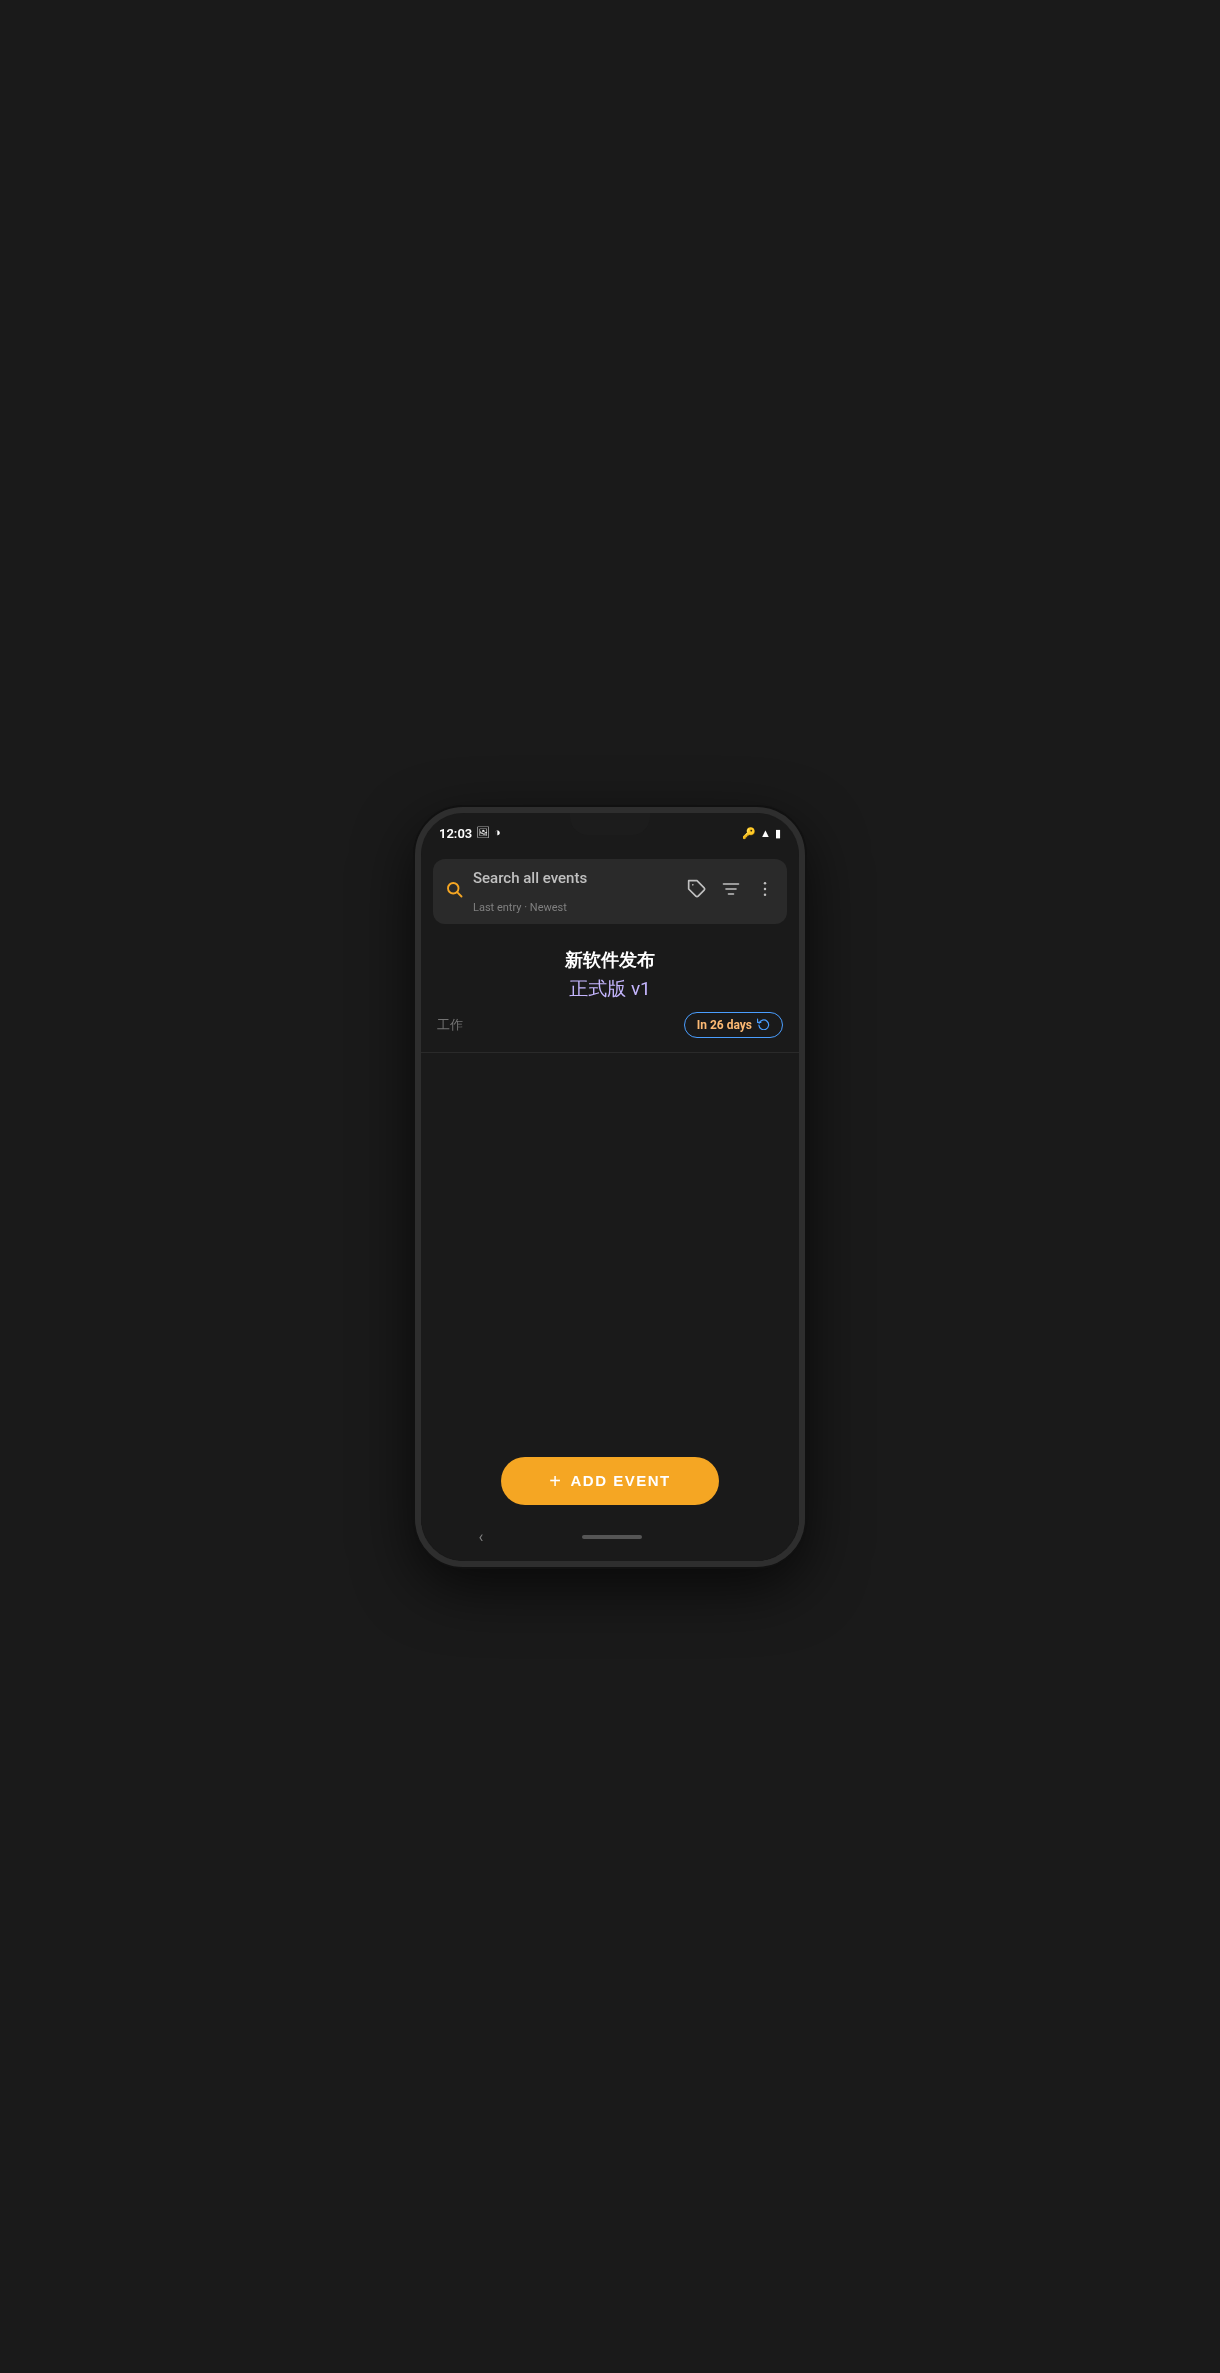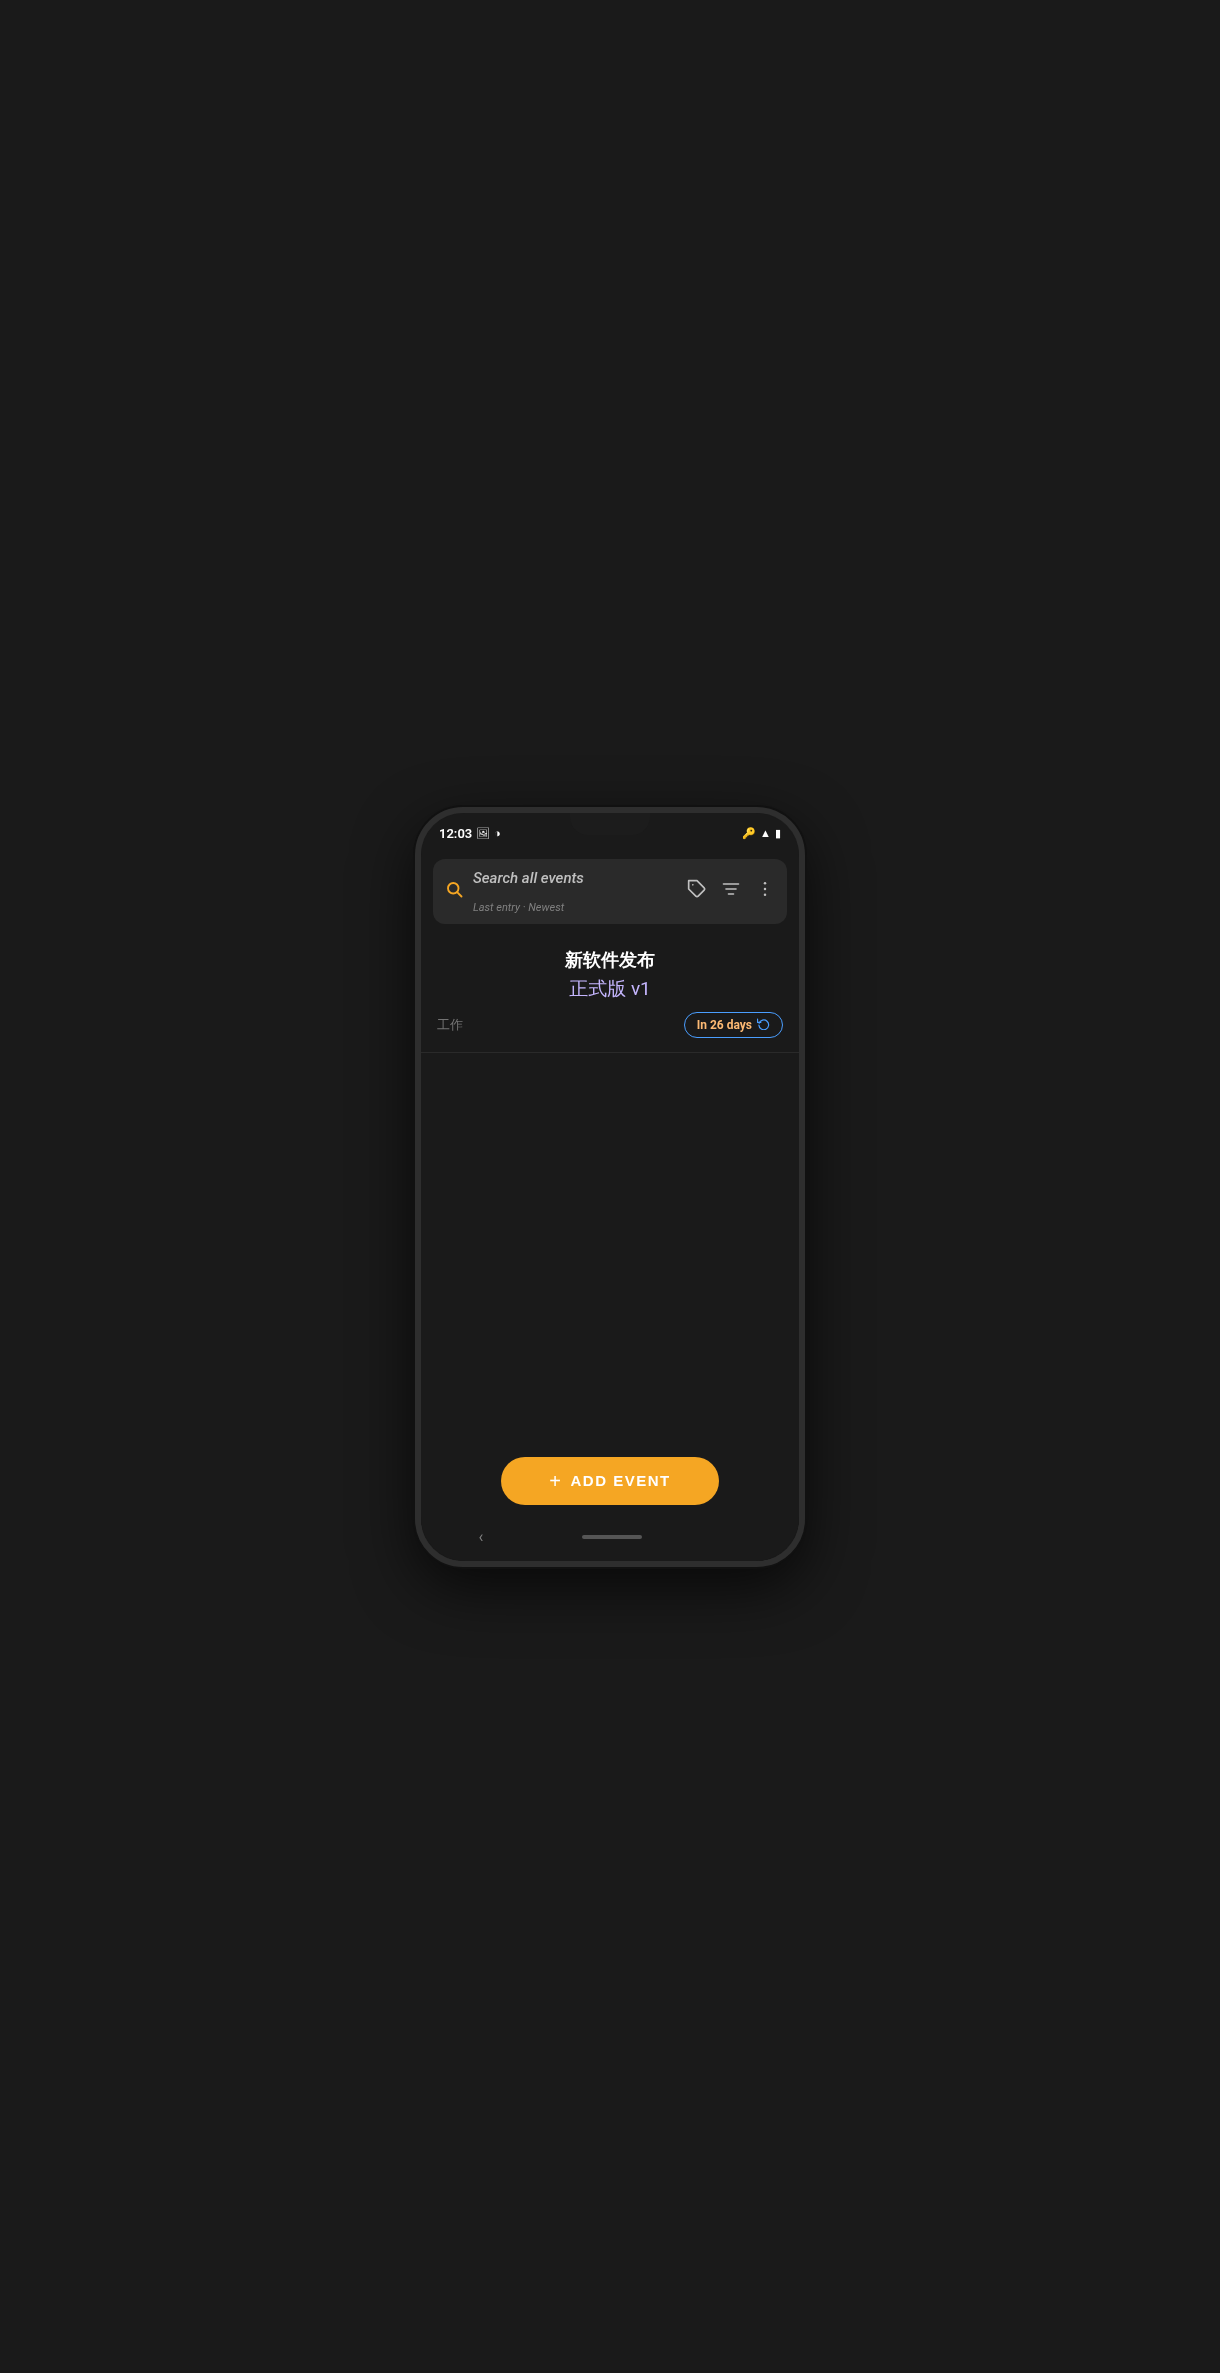--- a/index.html
+++ b/index.html
@@ -61,21 +61,20 @@
       display: flex;
       align-items: center;
       gap: 4px;
     }
     .status-icon {
       color: #fff;
       font-size: 11px;
     }
     .status-left {
       display: flex;
-      align-items: center;
       gap: 4px;
     }
     
     .content {
       flex: 1;
       display: flex;
       flex-direction: column;
       overflow: hidden;
       position: relative;
       background: #1a1a1a;
@@ -90,21 +89,20 @@
       padding: 10px 12px;
       gap: 10px;
     }
     .search-icon-wrap {
       color: #f5a623;
       font-size: 18px;
       flex-shrink: 0;
     }
     .search-text-wrap {
       flex: 1;
-      font-style: italic;
     }
     .search-main-text {
       color: #c0c0c0;
       font-size: 15px;
       font-weight: 500;
     }
     .search-sub-text {
       color: #808080;
       font-size: 11px;
       margin-top: 14px;

